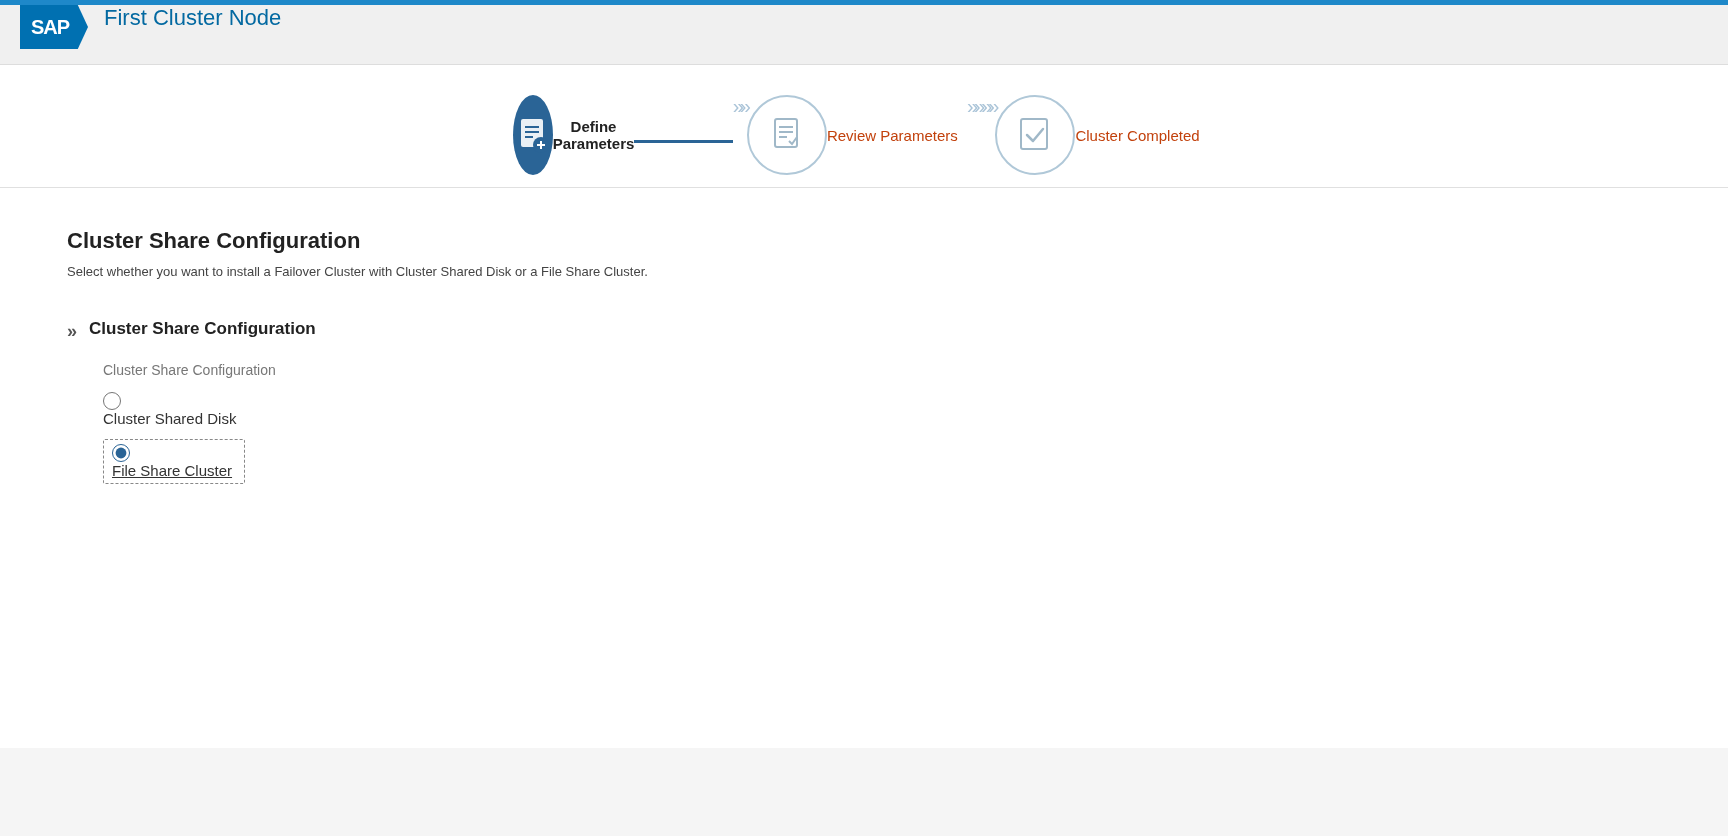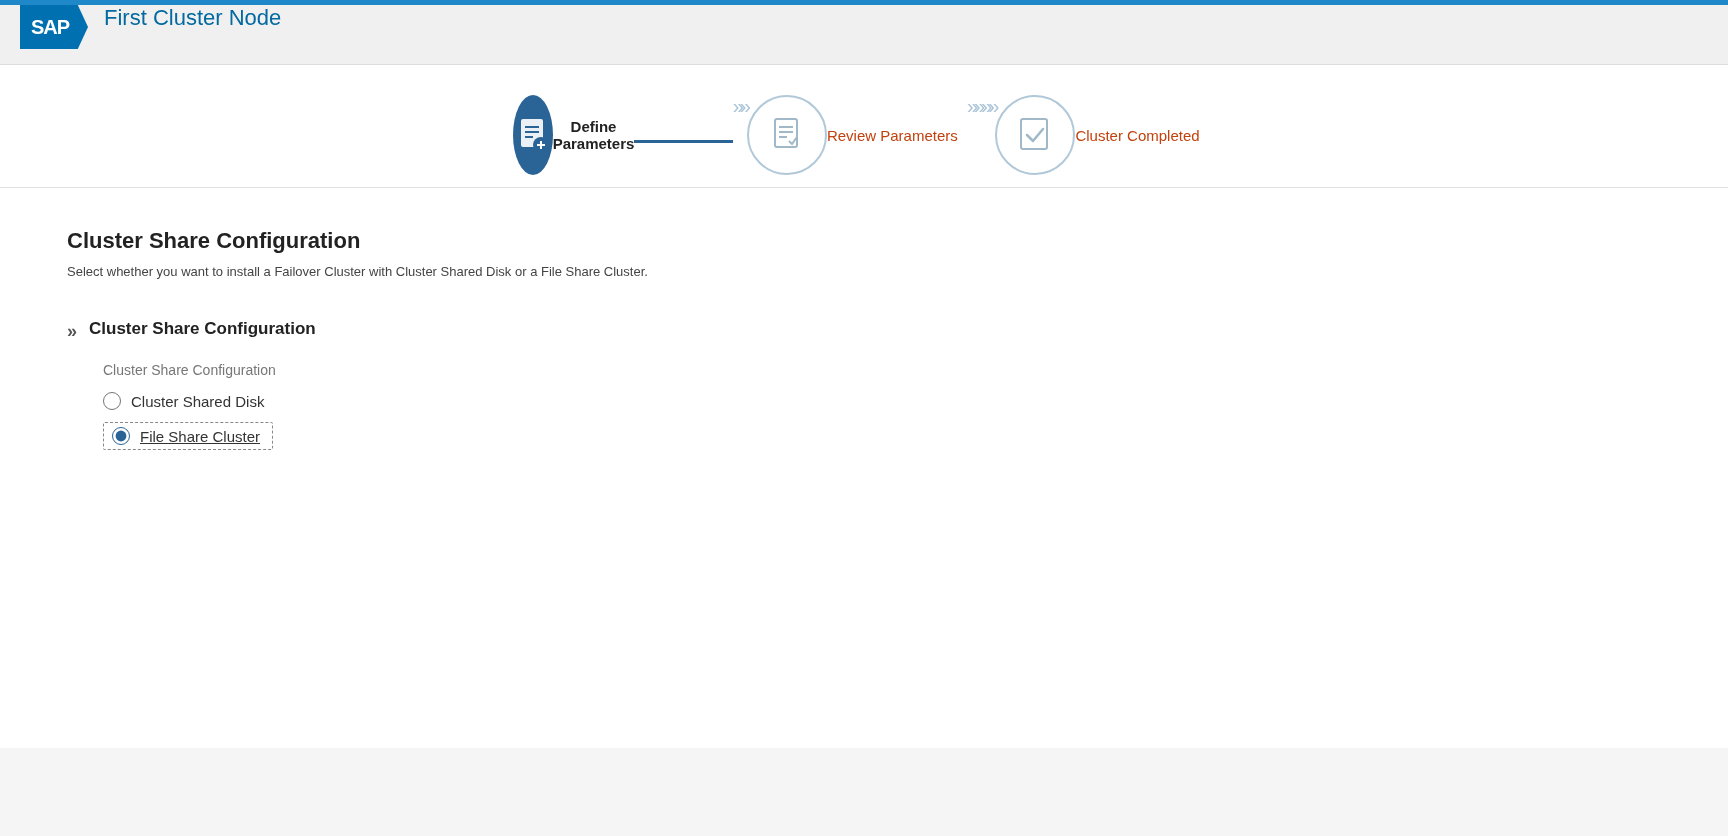--- a/index.html
+++ b/index.html
@@ -152,24 +152,25 @@
       margin-left: 36px;
       margin-top: 20px;
     }
     .form-label {
       font-size: 14px;
       color: #777;
       margin-bottom: 14px;
     }
     .radio-option {
       display: flex;
-      align-items: flex-end;
+      align-items: flex-start;
       margin-bottom: 12px;
       font-size: 15px;
       color: #333;
+      flex-direction: column;
     }
     .radio-option input[type="radio"] {
       width: 18px;
       height: 18px;
       margin-right: 10px;
       cursor: pointer;
       accent-color: #2a6496;
     }
     .radio-option.selected-option {
       border: 1.5px dashed #888;

